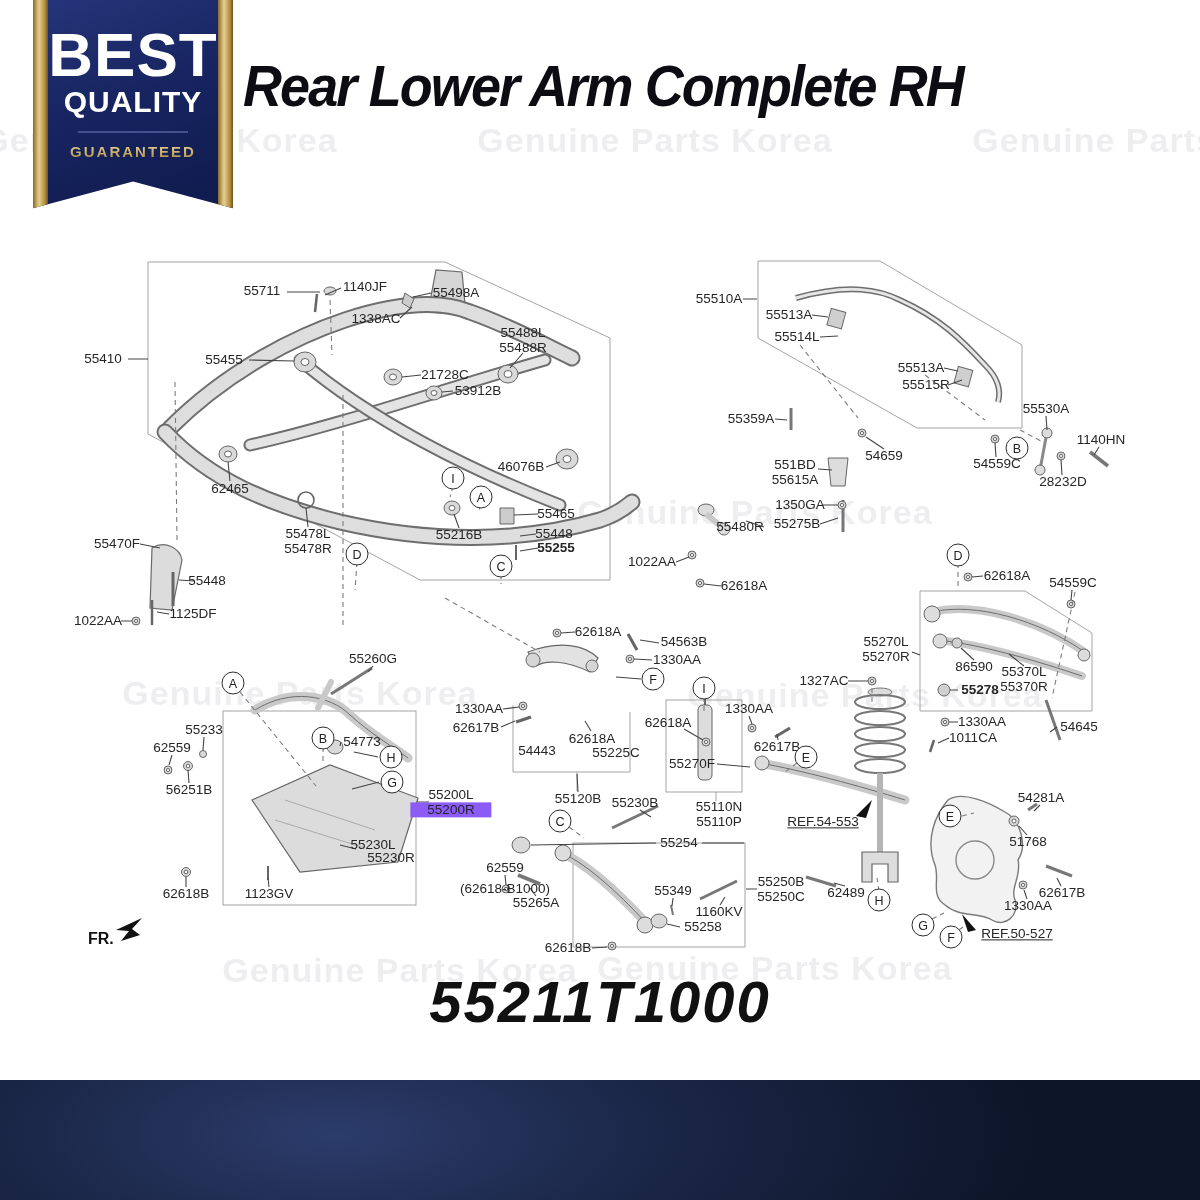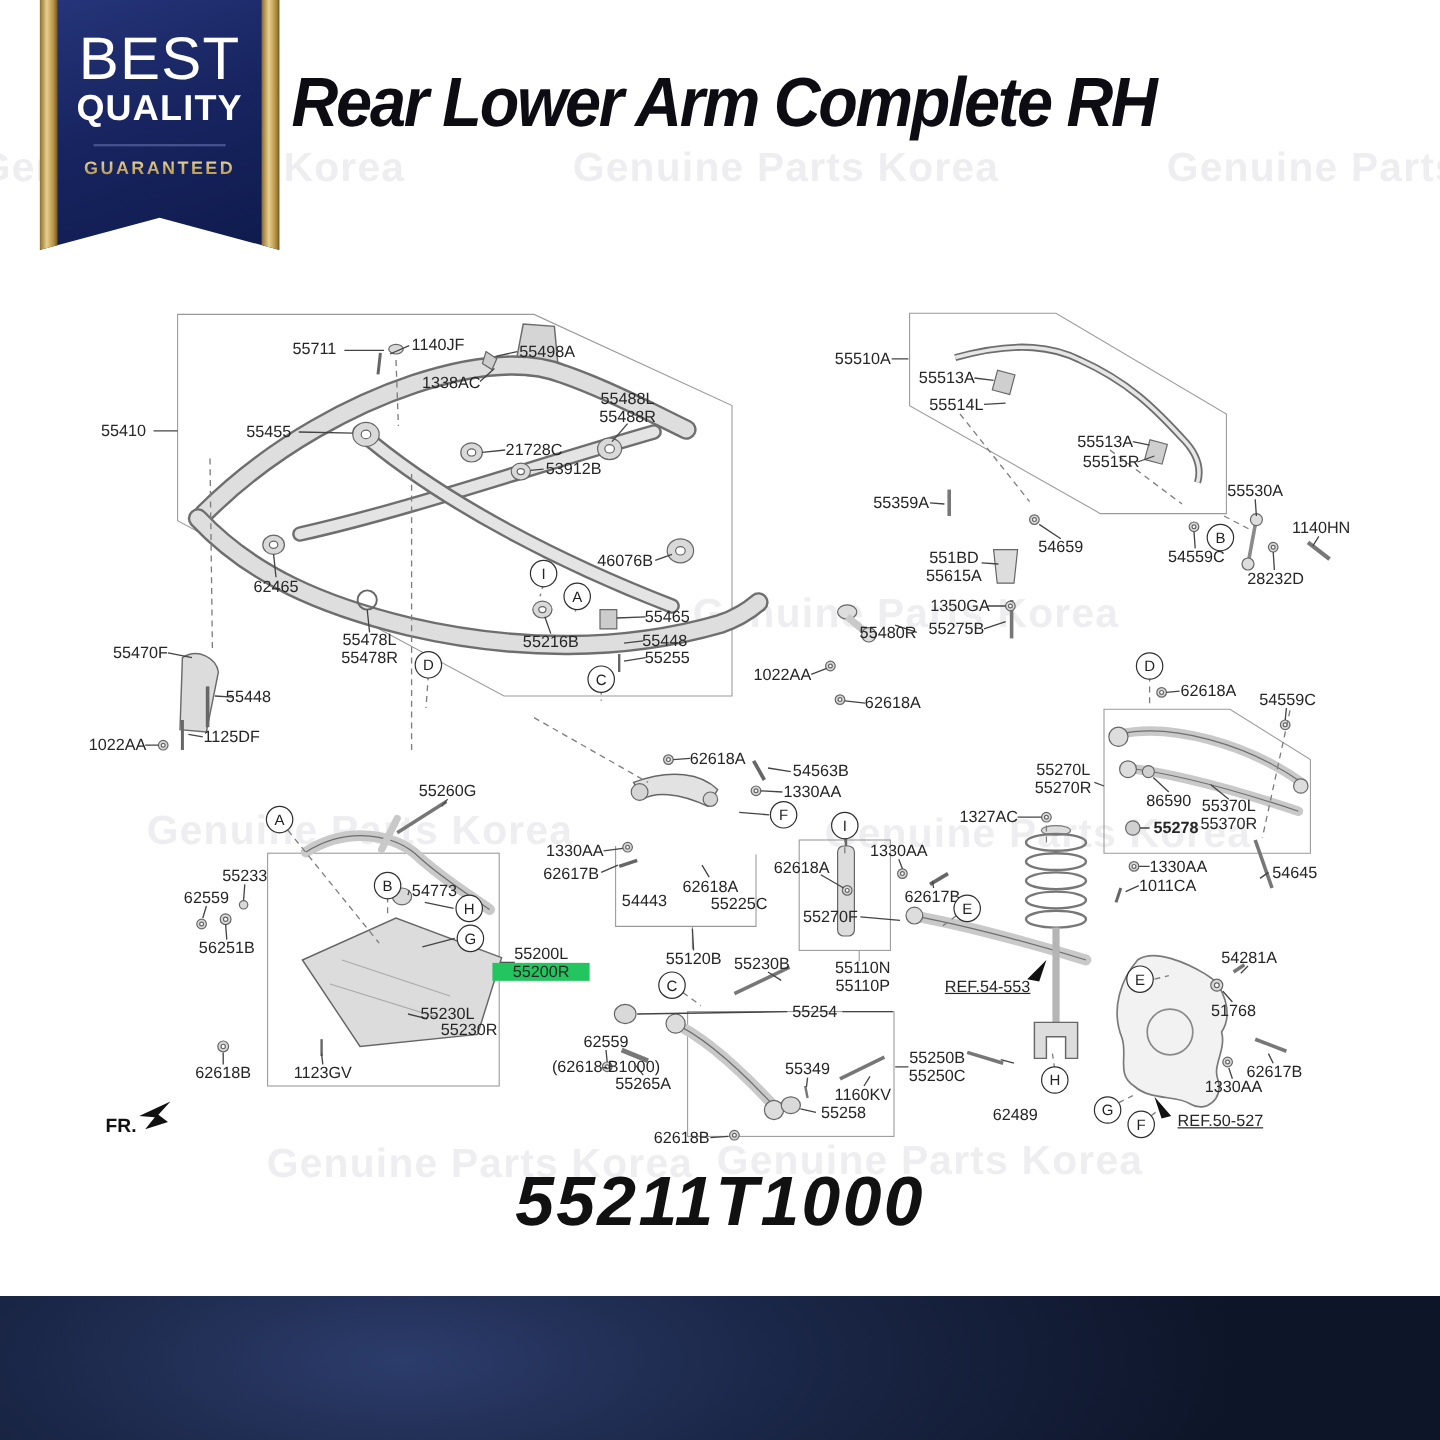--- a/index.html
+++ b/index.html
@@ -7,39 +7,39 @@
           font-family:"Liberation Sans",sans-serif;margin:0 auto;}
   
   .badge{position:absolute;left:33px;top:0;width:200px;height:224px;
          clip-path:polygon(0 0,100% 0,100% 93%,50% 81%,0 93%);
          background:linear-gradient(160deg,#26357a 0%,#172460 45%,#0e1a4a 100%);
          text-align:center;color:#fff;z-index:5;}
   .badge .gold-strip{position:absolute;top:0;bottom:0;width:15px;
          background:linear-gradient(90deg,#8a6a2a,#e8cf8e 40%,#b08c3e 80%,#6e5420);}
   .badge .gold-strip.left{left:0}.badge .gold-strip.right{right:0}
   .badge-inner{position:relative;padding-top:26px;}
-  .badge-best{font-size:50px;font-weight:400;letter-spacing:1px;line-height:.95;}
+  .badge-best{font-size:62px;font-weight:700;letter-spacing:1px;line-height:.95;}
   .badge-quality{font-size:30px;font-weight:800;letter-spacing:1px;}
   .badge-divider{width:110px;height:2px;margin:12px auto 10px;
          background:linear-gradient(90deg,transparent,#9db;);background:#44518c;}
   .badge-100{font-size:43px;font-weight:900;letter-spacing:1px;
          background:linear-gradient(180deg,#f4e0a6 5%,#d9b568 40%,#8f6e28 60%,#e6cd90 95%);
          -webkit-background-clip:text;background-clip:text;color:transparent;}
   .badge-guar{font-size:15px;font-weight:800;letter-spacing:2px;margin-top:2px;
          background:linear-gradient(180deg,#efd99c,#ad8b3e);
          -webkit-background-clip:text;background-clip:text;color:transparent;}
   
   .title{position:absolute;left:243px;top:52px;font-size:58px;font-weight:900;font-style:italic;
          color:#0c0c12;letter-spacing:-2px;transform:scaleX(.93);transform-origin:left;white-space:nowrap;z-index:4;}
   .part-number{position:absolute;left:600px;top:968px;transform:translateX(-50%) scaleX(1);
          font-size:58px;font-weight:900;font-style:italic;color:#111;letter-spacing:2px;z-index:4;}
   
   .plabel{position:absolute;transform:translate(-50%,-50%);font-size:13.5px;color:#262626;
           white-space:pre;text-align:center;line-height:1.13;z-index:3;}
-  .plabel.hl{background:#22c55e;padding:0 17px;}
+  .plabel.hl{background:#8b5cf6;padding:0 17px;}
   .plabel.ref{text-decoration:underline;}
   .callout{position:absolute;transform:translate(-50%,-50%);width:21px;height:21px;
            border:1.4px solid #2e2e2e;border-radius:50%;display:flex;align-items:center;
            justify-content:center;font-size:12.5px;color:#222;background:#fff;z-index:3;}
   .wm{position:absolute;transform:translate(-50%,-50%);font-weight:700;font-size:34px;
       color:rgba(125,125,140,.13);white-space:nowrap;z-index:1;letter-spacing:1px;}
   .fr{position:absolute;left:88px;top:930px;font-size:16px;font-weight:700;color:#111;z-index:3;}
   svg.art{position:absolute;left:0;top:0;z-index:2;}
   
   .banner{position:absolute;left:0;top:1080px;width:1200px;height:120px;
@@ -333,21 +333,21 @@
       <div class="plabel" style="left: 224px; top: 360px;">55455</div>
       <div class="plabel" style="left: 445px; top: 375px;">21728C</div>
       <div class="plabel" style="left: 478px; top: 391px;">53912B</div>
       <div class="plabel" style="left: 521px; top: 467px;">46076B</div>
       <div class="plabel" style="left: 230px; top: 489px;">62465</div>
       <div class="plabel" style="left: 308px; top: 541px;">55478L
 55478R</div>
       <div class="plabel" style="left: 459px; top: 535px;">55216B</div>
       <div class="plabel" style="left: 556px; top: 514px;">55465</div>
       <div class="plabel" style="left: 554px; top: 534px;">55448</div>
-      <div class="plabel" style="left: 556px; top: 548px;">55255</div>
+      <div class="plabel" style="left: 556px; top: 548px; font-weight: bold;">55255</div>
       <div class="plabel" style="left: 117px; top: 544px;">55470F</div>
       <div class="plabel" style="left: 207px; top: 581px;">55448</div>
       <div class="plabel" style="left: 98px; top: 621px;">1022AA</div>
       <div class="plabel" style="left: 193px; top: 614px;">1125DF</div>
       <div class="plabel" style="left: 719px; top: 299px;">55510A</div>
       <div class="plabel" style="left: 789px; top: 315px;">55513A</div>
       <div class="plabel" style="left: 797px; top: 337px;">55514L</div>
       <div class="plabel" style="left: 921px; top: 368px;">55513A</div>
       <div class="plabel" style="left: 926px; top: 385px;">55515R</div>
       <div class="plabel" style="left: 751px; top: 419px;">55359A</div>
@@ -406,21 +406,21 @@
       <div class="plabel" style="left: 505px; top: 853px; margin-top: 36px;">(62618-B1000)</div>
       <div class="plabel" style="left: 505px; top: 868px;">62559</div>
       <div class="plabel" style="left: 536px; top: 903px;">55265A</div>
       <div class="plabel" style="left: 673px; top: 891px;">55349</div>
       <div class="plabel" style="left: 719px; top: 912px;">1160KV</div>
       <div class="plabel" style="left: 703px; top: 927px;">55258</div>
       <div class="plabel" style="left: 568px; top: 948px;">62618B</div>
       <div class="plabel" style="left: 781px; top: 889px;">55250B
 55250C</div>
       <div class="plabel ref" style="left: 823px; top: 822px;">REF.54-553</div>
-      <div class="plabel" style="left: 846px; top: 893px; margin-top: 36px;">62489</div>
+      <div class="plabel" style="left: 846px; top: 893px;">62489</div>
       <div class="plabel" style="left: 1041px; top: 798px;">54281A</div>
       <div class="plabel" style="left: 1028px; top: 842px;">51768</div>
       <div class="plabel" style="left: 1062px; top: 893px;">62617B</div>
       <div class="plabel" style="left: 1028px; top: 906px;">1330AA</div>
       <div class="plabel ref" style="left: 1017px; top: 934px;">REF.50-527</div>
     </div>
   <div id="callouts">
       <div class="callout" style="left: 453px; top: 478px;">I</div>
       <div class="callout" style="left: 481px; top: 497px;">A</div>
       <div class="callout" style="left: 501px; top: 566px;">C</div>

